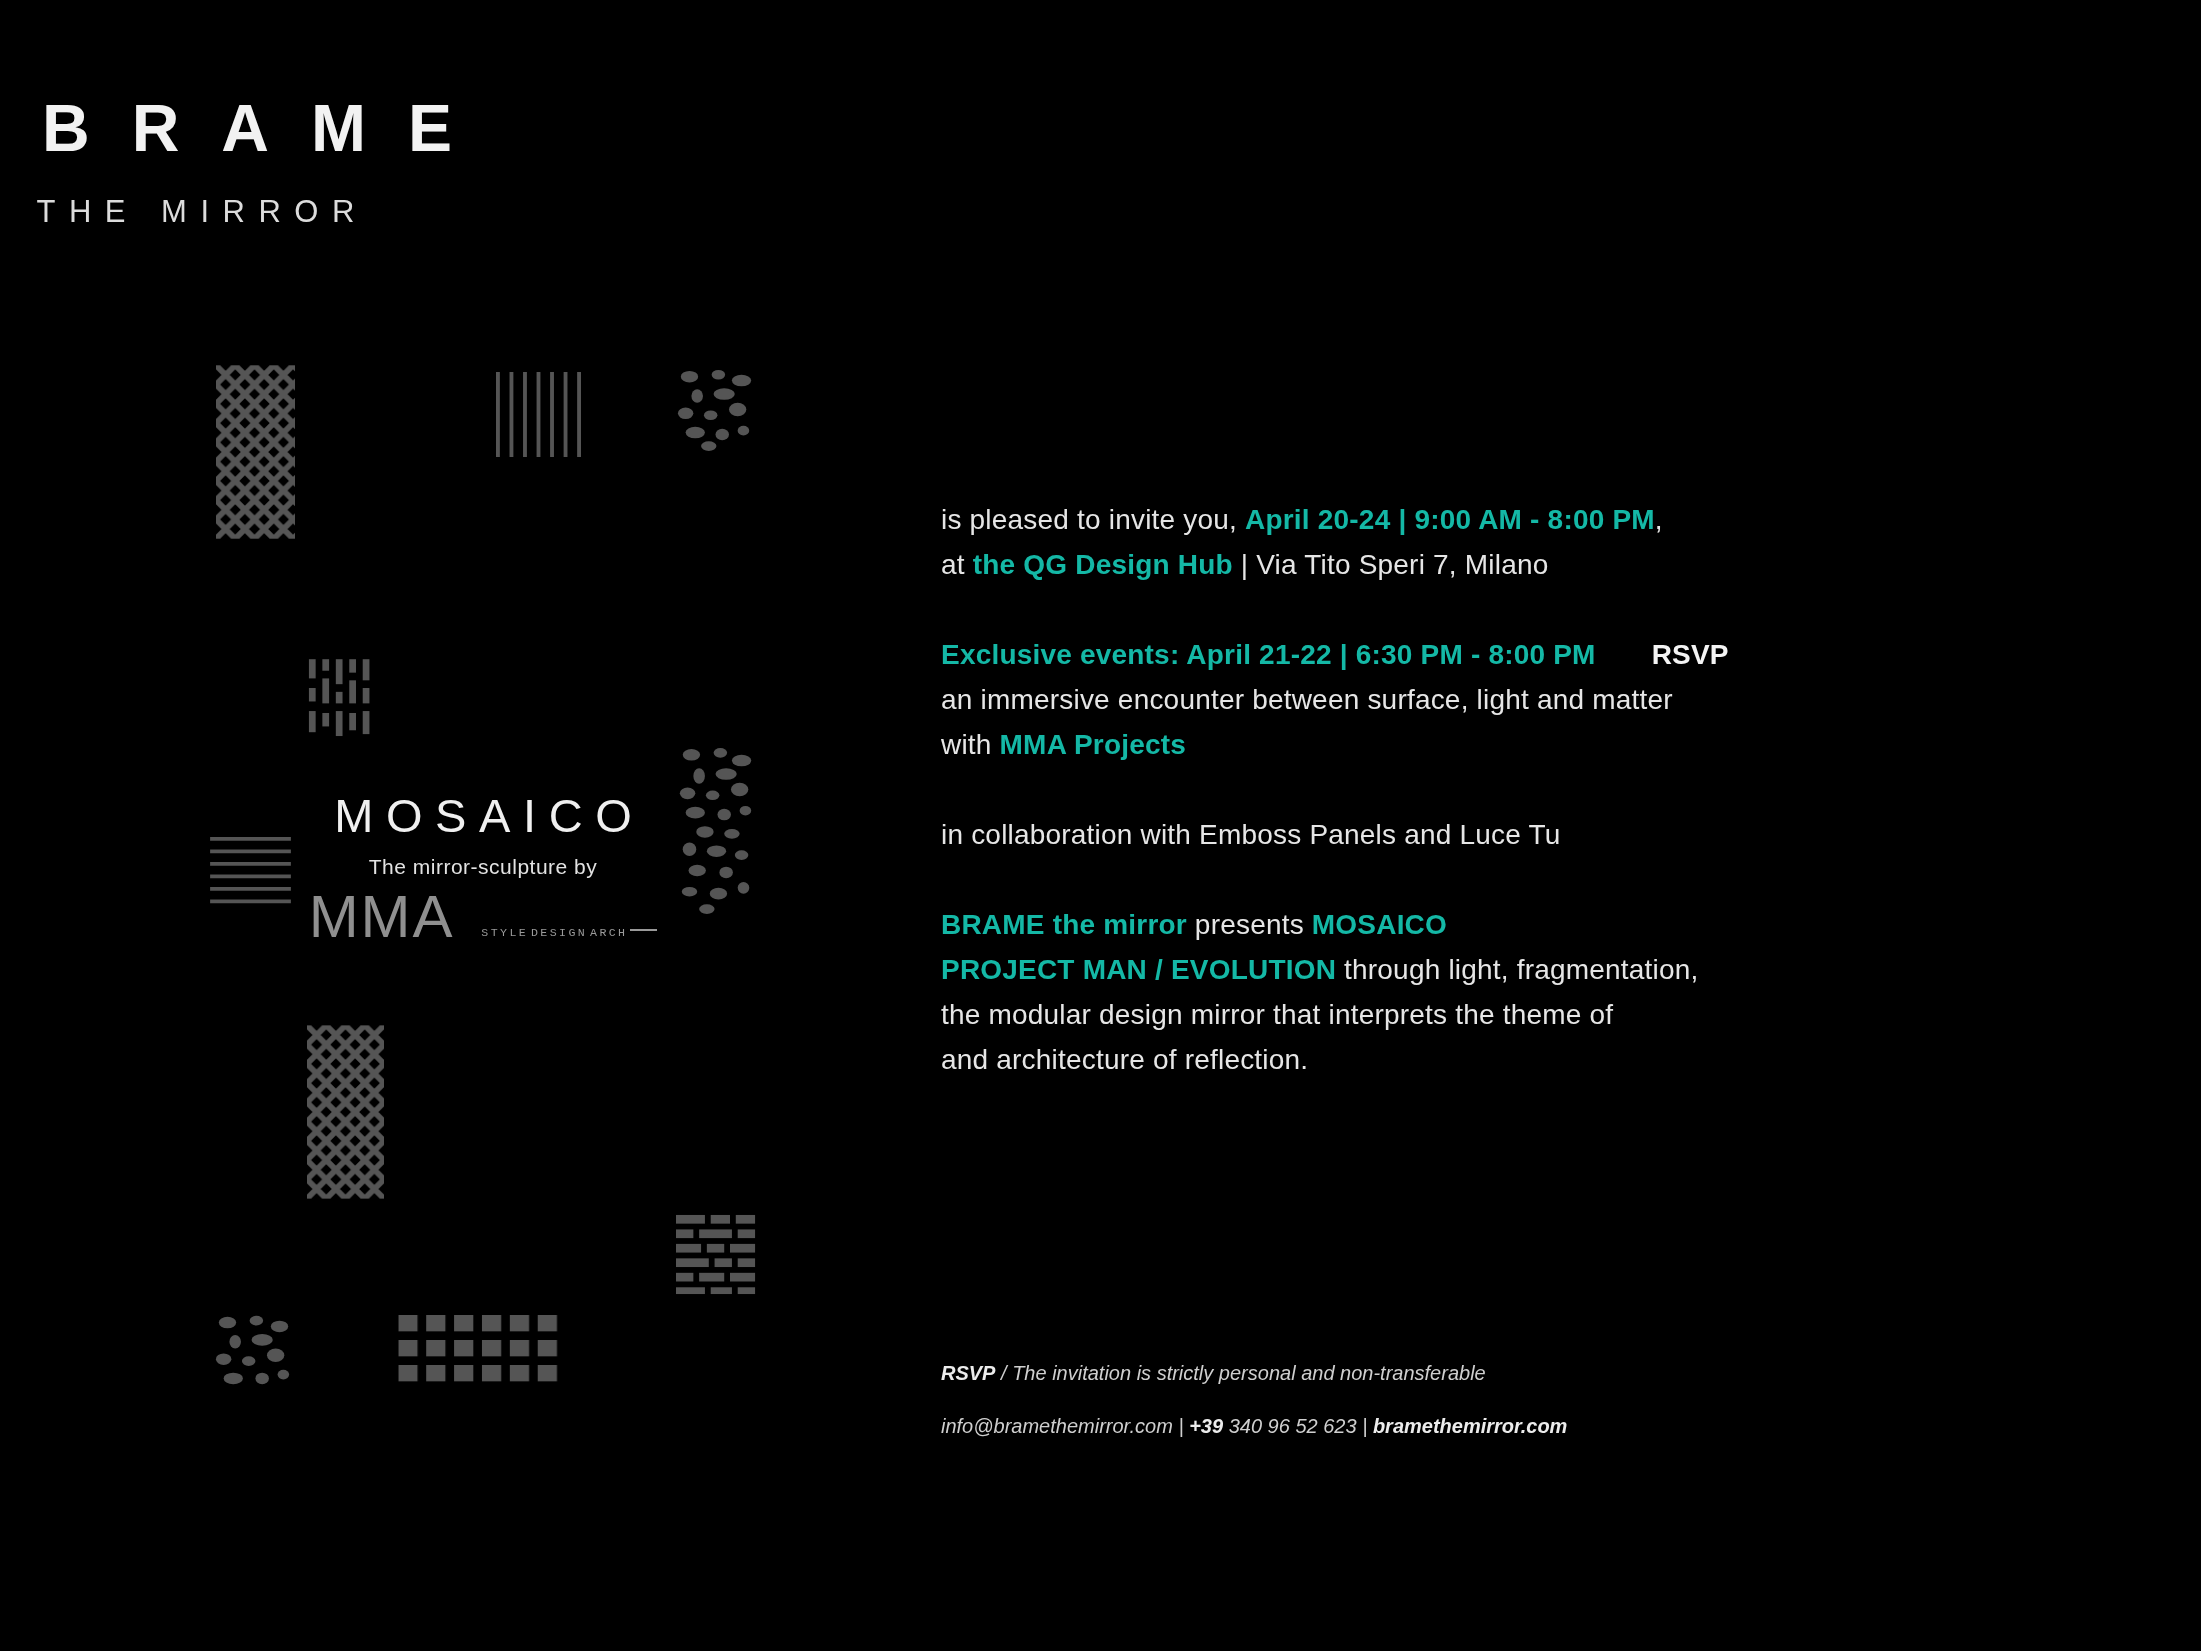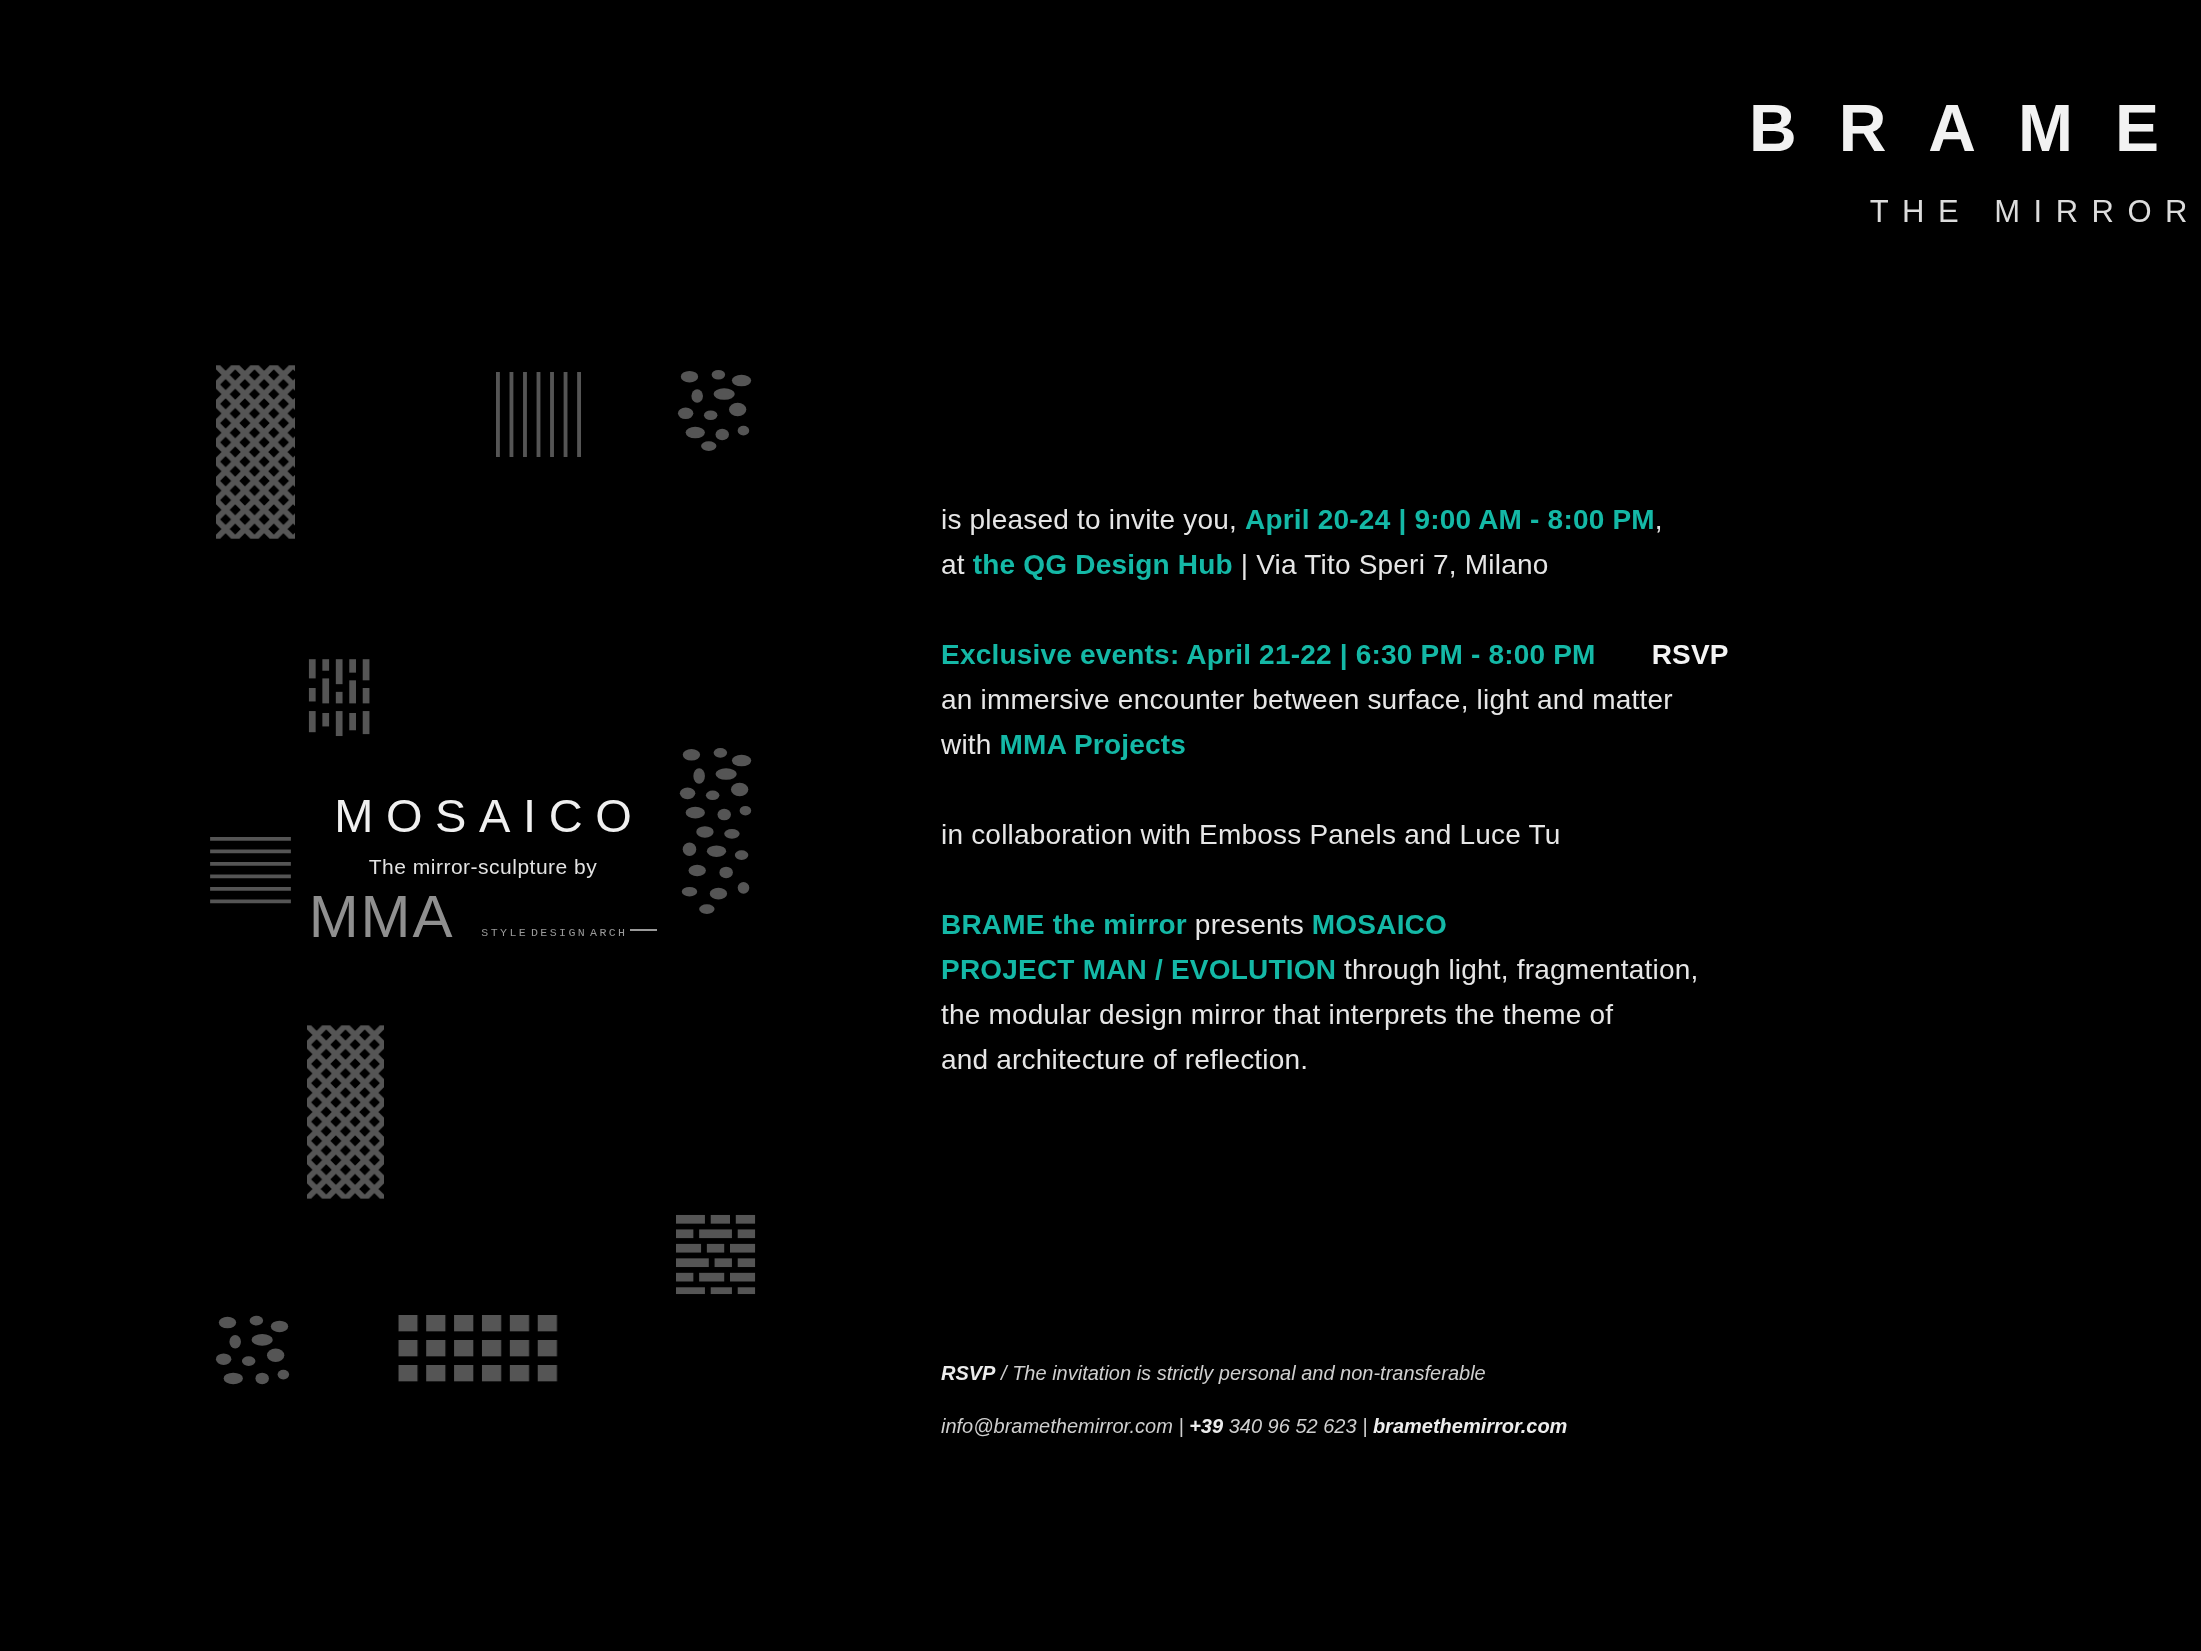--- a/index.html
+++ b/index.html
@@ -15,37 +15,38 @@
     color: #e8e8e8;
     position: relative;
   }
 
   
   .header {
     position: absolute;
     top: 92px;
     left: 0;
     width: 2201px;
-    text-align: right;
+    text-align: left;
   }
   .brand {
     font-size: 66px;
     font-weight: 700;
     letter-spacing: 42px;
     color: #f2f2f2;
     text-indent: 42px;
     line-height: 1.1;
   }
   .brand-sub {
     margin-top: 29px;
     font-size: 31px;
     font-weight: 400;
     letter-spacing: 13.5px;
     color: #dcdcdc;
     text-indent: 13.5px;
+    padding-left: 23px;
   }
 
   
   .tile {
     position: absolute;
     opacity: 0.62;
   }
   .tile svg { display: block; }
 
   

